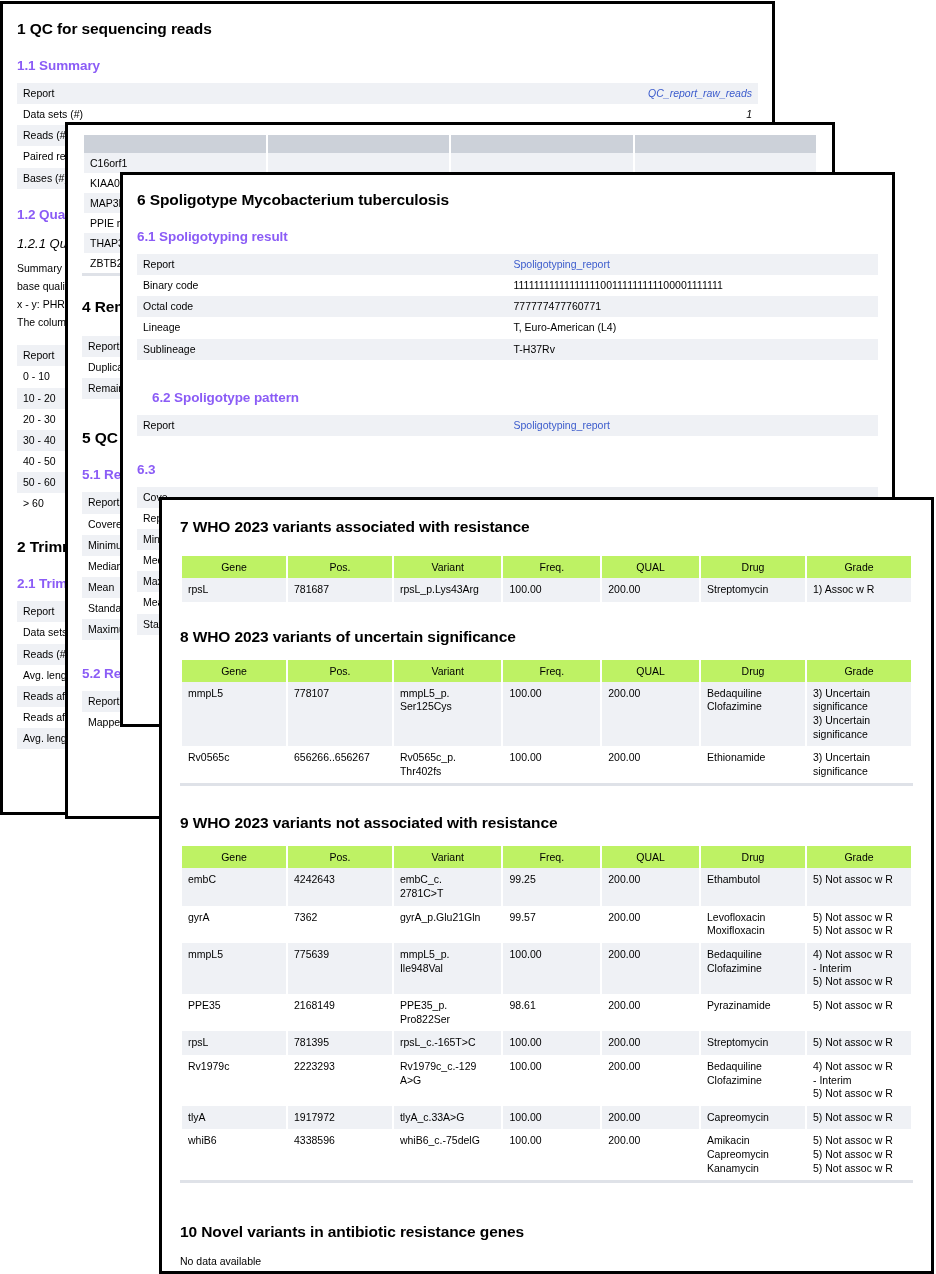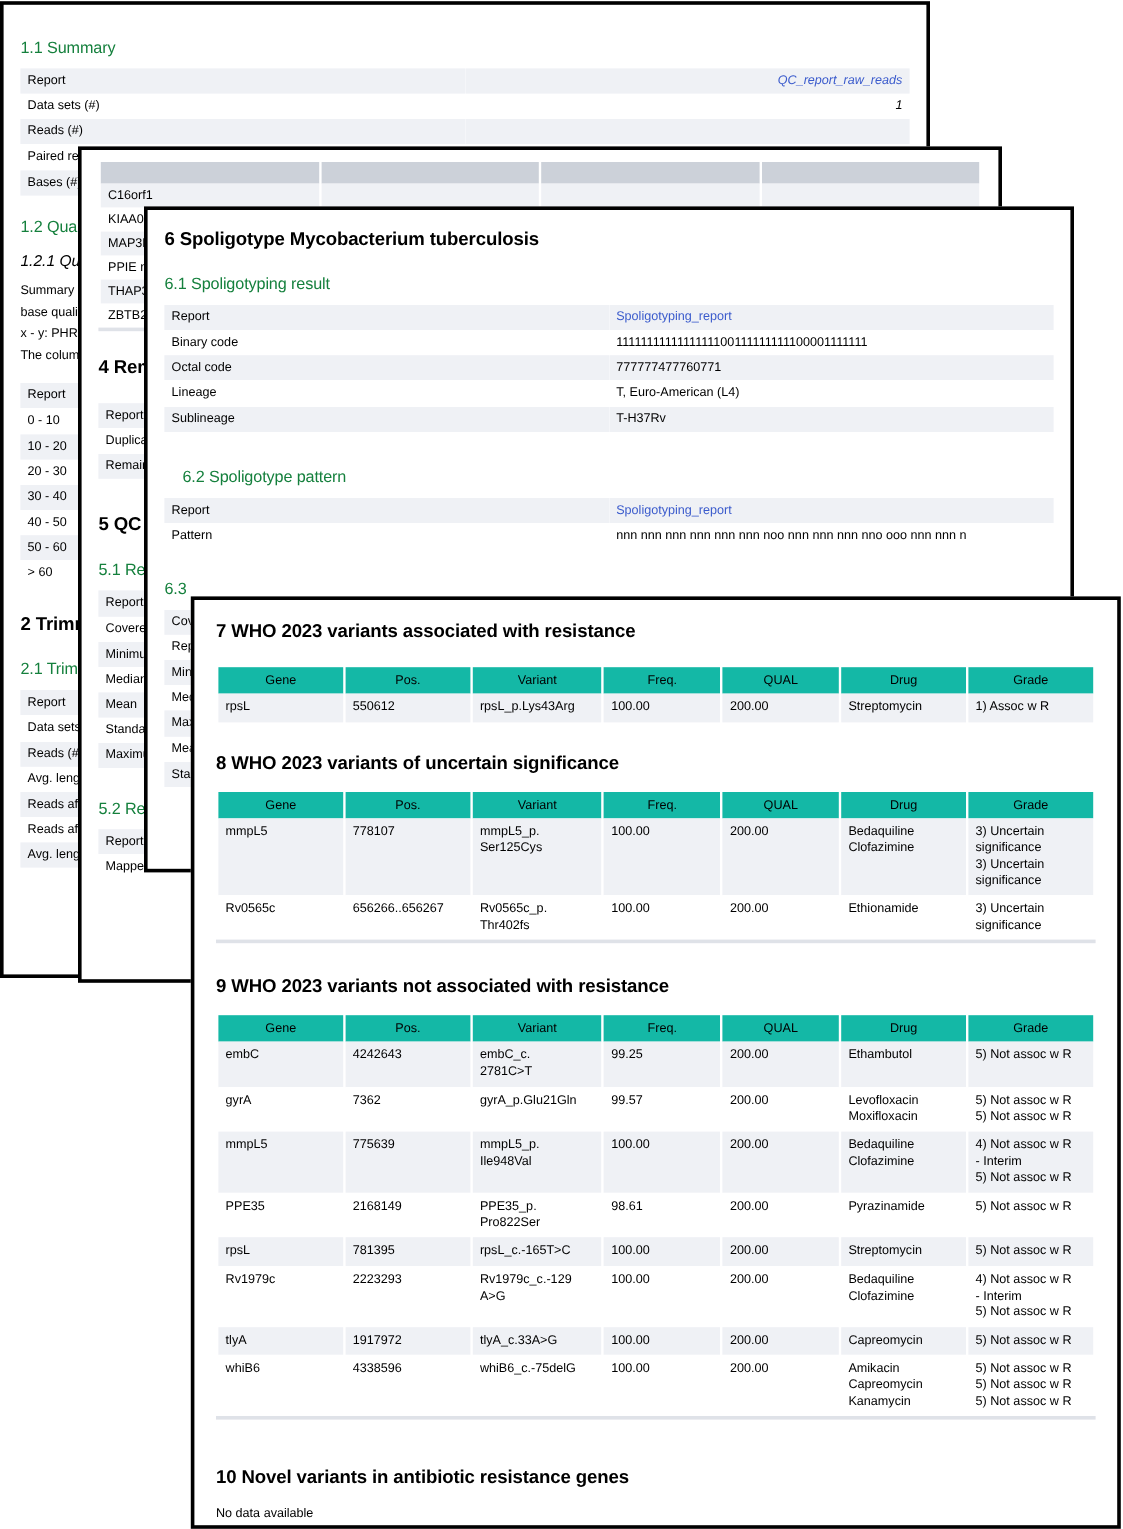--- a/index.html
+++ b/index.html
@@ -23,23 +23,23 @@
   h1.sec{
     font-size:15.5px;
     font-weight:bold;
     margin:6px 0 20px 0;
     color:#000;
     white-space:nowrap;
     letter-spacing:-0.1px;
   }
   h2.sec{
     font-size:13.5px;
-    font-weight:normal;
+    font-weight:bold;
     margin:18px 0 10px 0;
-    color:#15803d;
+    color:#8b5cf6;
     white-space:nowrap;
     letter-spacing:-0.1px;
   }
   h3.sec{
     font-size:13px;
     font-weight:normal;
     font-style:italic;
     margin:14px 0 10px 0;
     color:#000;
     white-space:nowrap;
@@ -81,21 +81,21 @@
 
   
   table.grid{
     border-collapse:separate;
     border-spacing:2px 0;
     width:100%;
     font-size:10.5px;
     table-layout:fixed;
   }
   table.grid th{
-    background:#14b8a6;
+    background:#bef264;
     font-weight:normal;
     text-align:center;
     padding:5px 6px;
     color:#000;
     font-size:10.5px;
     white-space:nowrap;
   }
   table.grid td{
     padding:5px 6px;
     color:#000;
@@ -121,20 +121,21 @@
   table.genes tbody tr:nth-child(odd) td{background:#eff1f5;}
   table.genes tbody tr:nth-child(even) td{background:#ffffff;}
   .spacer-sm{height:12px;}
   .mono-pat{font-size:10.5px;letter-spacing:0px;}
 </style>
 </head>
 <body>
 
 <div class="panel" style="left:0px;top:1px;width:775px;height:814px;z-index:1;">
   <div class="pad">
+    <h1 class="sec">1 QC for sequencing reads</h1>
     <h2 class="sec">1.1 Summary</h2>
 
     <table class="kv">
       <tbody>
           <tr>
         <td class="k">Report</td>
         <td class="v num"><a class="rep" href="#">QC_report_raw_reads</a></td>
       </tr>
       <tr>
         <td class="k">Data sets (#)</td>
@@ -397,24 +398,20 @@
     </tbody>
       </table>
 
     <h2 class="sec" style="margin-top:30px;margin-left:15px;">6.2 Spoligotype pattern</h2>
     <table class="kv">
       <tbody>
           <tr>
         <td class="k">Report</td>
         <td class="v"><a class="rep" href="#">Spoligotyping_report</a></td>
       </tr>
-      <tr>
-        <td class="k">Pattern</td>
-        <td class="v mono-pat">nnn nnn nnn nnn nnn nnn noo nnn nnn nnn nno ooo nnn nnn n</td>
-      </tr>
     </tbody>
       </table>
 
     <h2 class="sec" style="margin-top:26px;">6.3</h2>
     <table class="kv">
       <tbody>
           <tr>
             <td class="k">Cove</td>
             <td class="v"></td>
           </tr>
@@ -468,21 +465,21 @@
         <th>Variant</th>
         <th>Freq.</th>
         <th>QUAL</th>
         <th>Drug</th>
         <th>Grade</th>
       </tr>
         </thead>
       <tbody>
         <tr>
           <td>rpsL</td>
-          <td>550612</td>
+          <td>781687</td>
           <td class="multi">
               <span>rpsL_p.Lys43Arg</span>
             </td>
           <td class="r">100.00</td>
           <td class="r">200.00</td>
           <td class="multi">
               <span>Streptomycin</span>
             </td>
           <td class="multi">
               <span>1) Assoc w R</span>

